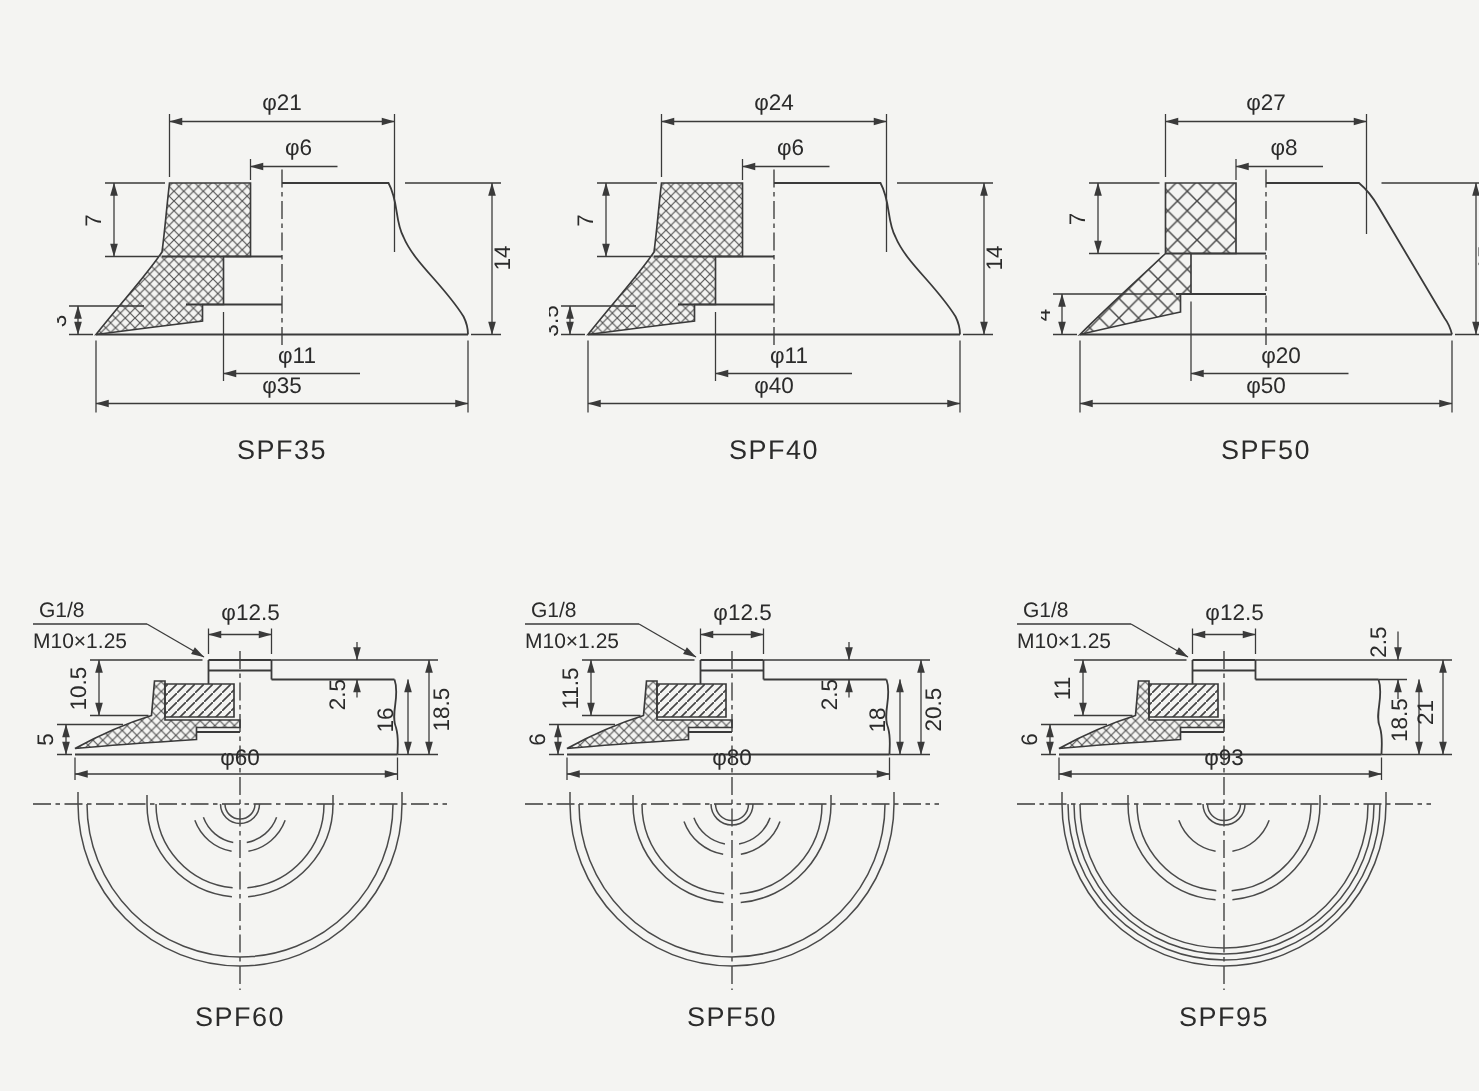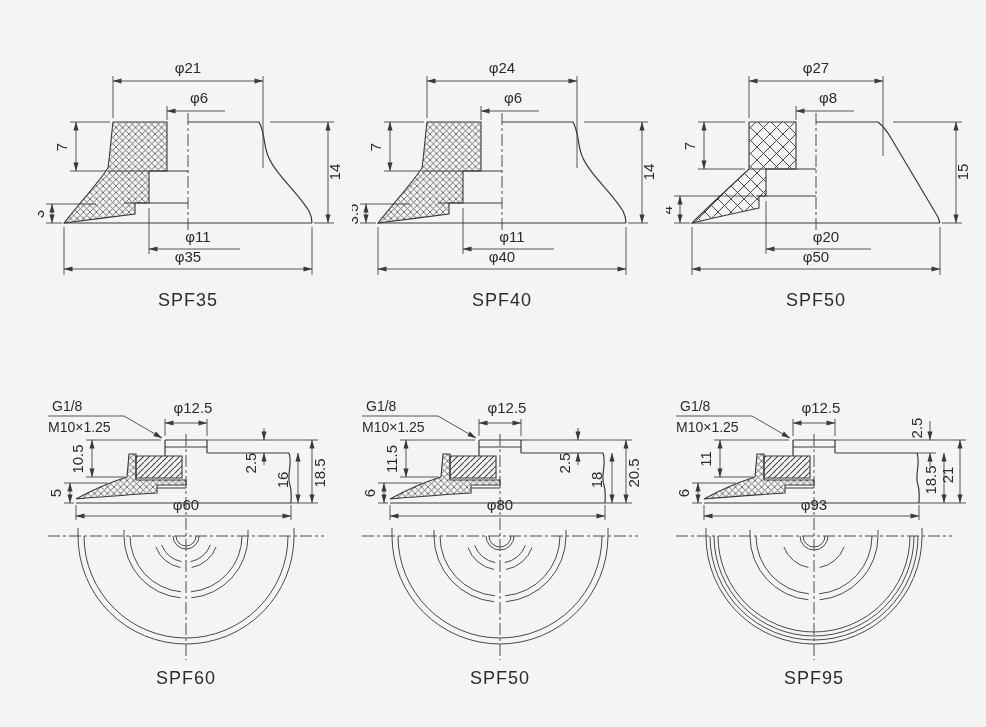--- a/index.html
+++ b/index.html
@@ -3,23 +3,23 @@
 <meta charset="utf-8">
 <style>
   html,body{margin:0;padding:0;}
   body{
     width:986px;height:727px;
     background:#f4f4f2;
     font-family:"Liberation Sans", sans-serif;
     color:#2e2e2e;
     overflow:hidden;
   }
-  .row{display:flex;gap:2px;}
+  .row{display:flex;gap:16px;}
   .row1{padding-left:38px;padding-top:56px;}
-  .row2{padding-left:36px;margin-top:78px;}
+  .row2{padding-left:10px;margin-top:78px;}
   .cell{width:312px;flex:0 0 auto;}
   svg{display:block;}
   svg text{
     font-family:"Liberation Sans", sans-serif;
     font-size:15px;
     fill:#2b2b2b;
   }
   text.cap{font-size:18px;letter-spacing:1px;}
   text.thread{font-size:14px;}
   .ln{fill:none;stroke:#3a3a3a;stroke-width:1.2;}

